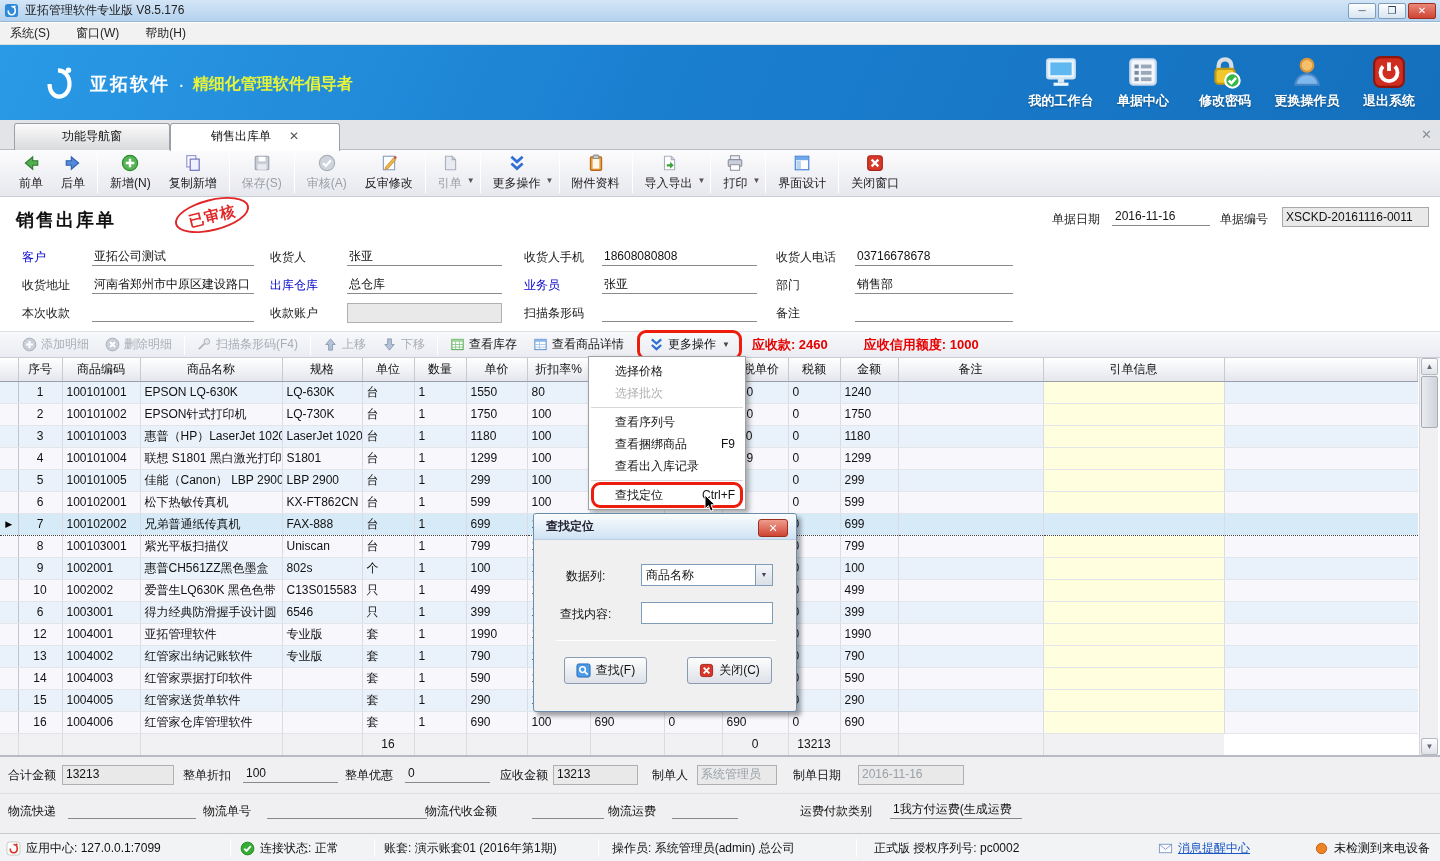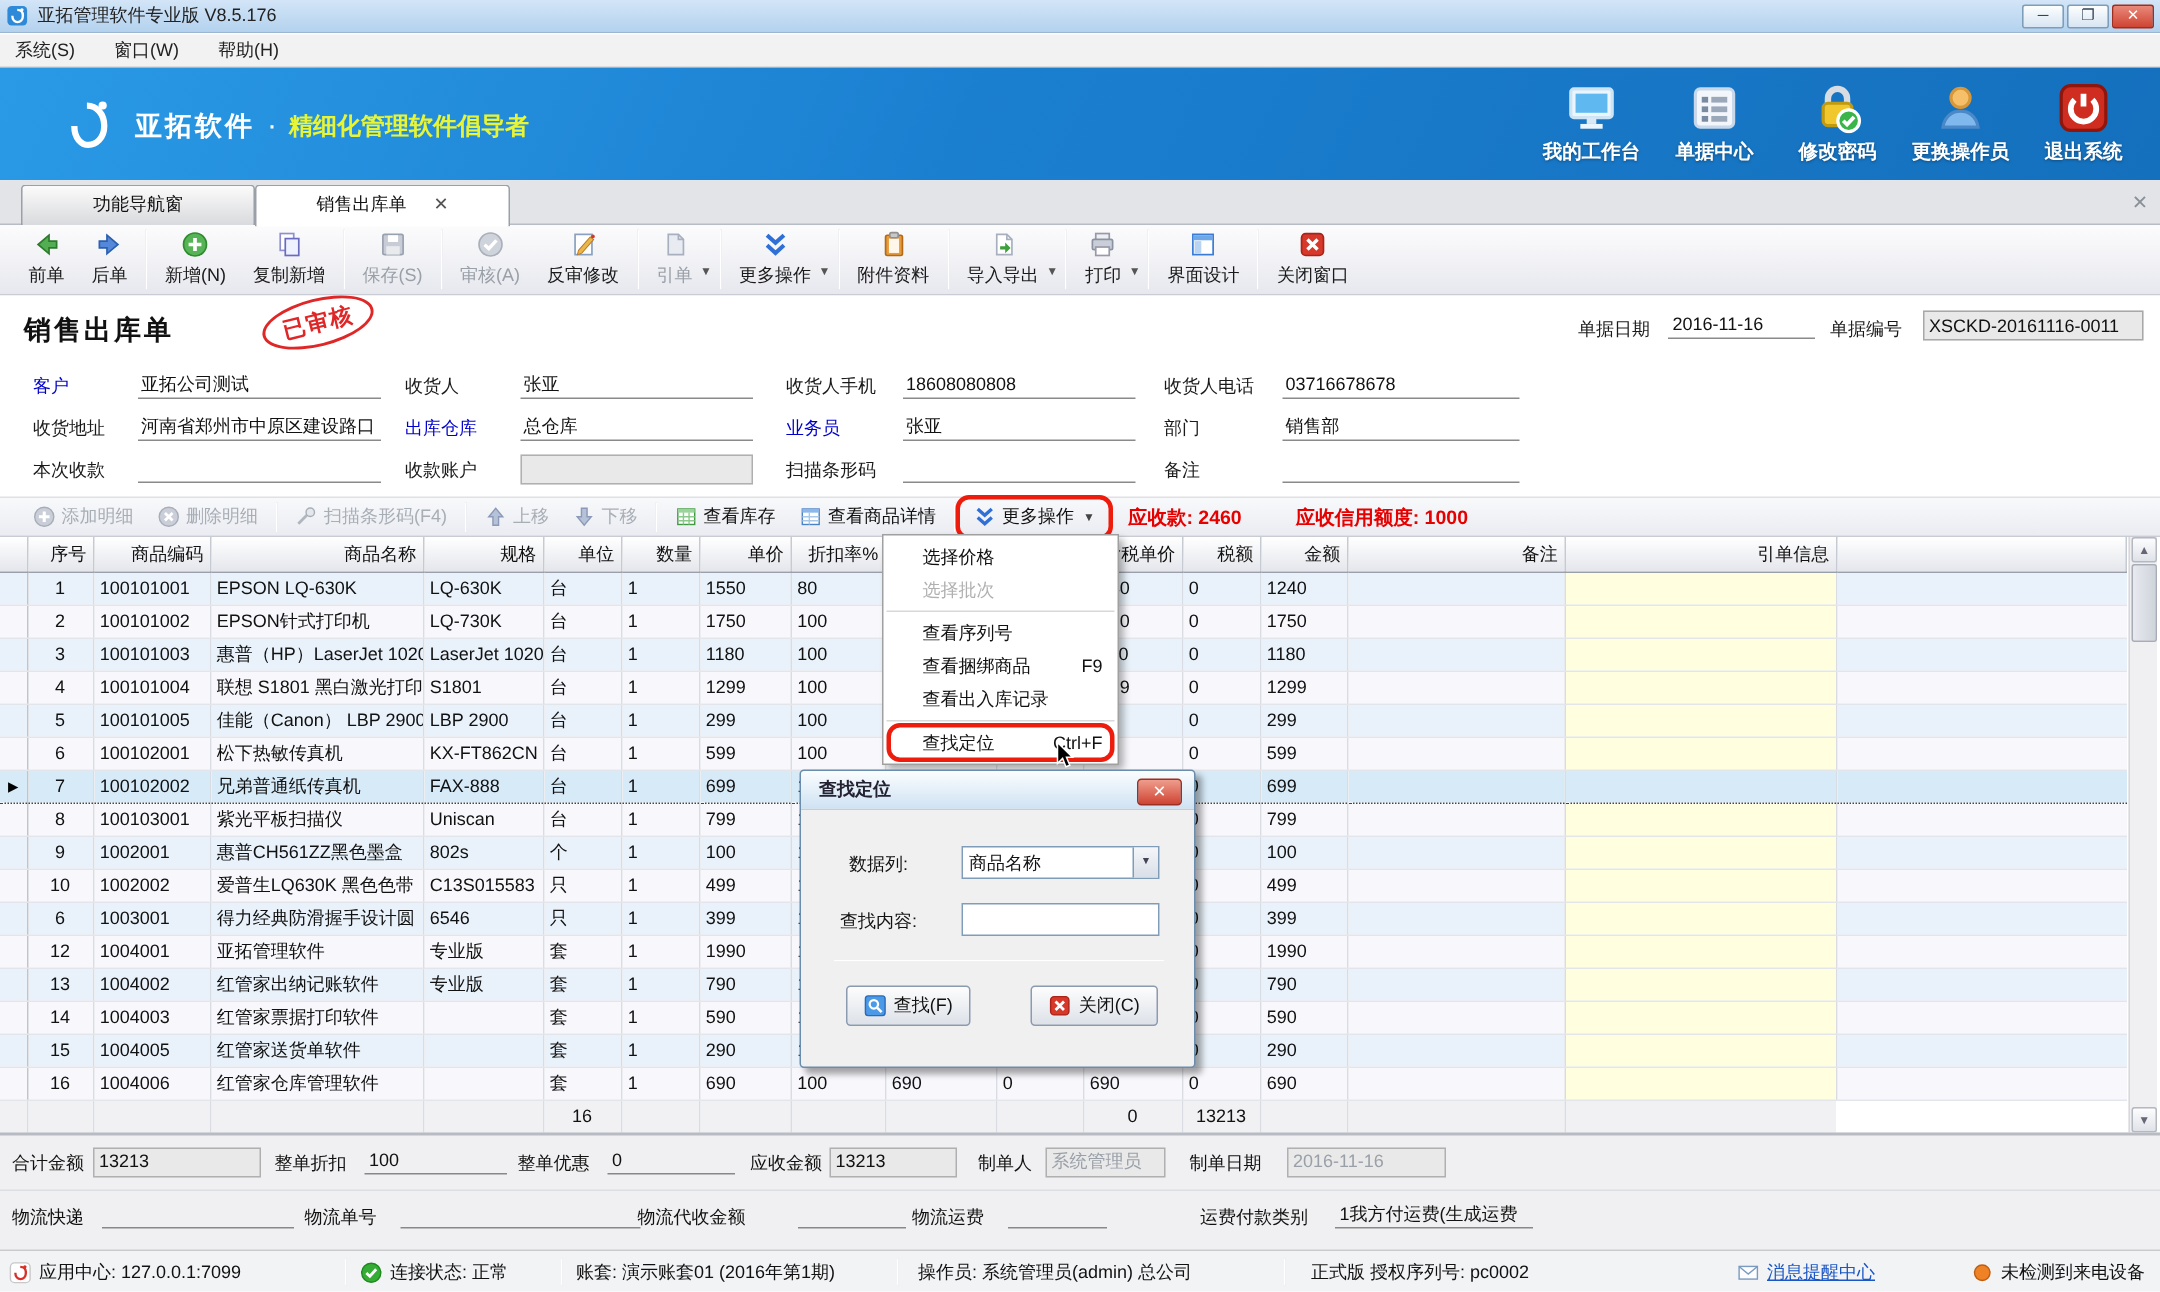--- a/index.html
+++ b/index.html
@@ -84,21 +84,21 @@
   .redbox { position:absolute; border:3px solid #ed1c0d; border-radius:9px; pointer-events:none; }
   #recv { margin-left:14px; color:#e60000; font-weight:bold; font-size:13px; }
   #credit { margin-left:36px; color:#e60000; font-weight:bold; font-size:13px; }
 
   
   #table-wrap { position:absolute; left:0; top:358px; width:1418px; height:397px; background:#fff; overflow:hidden; }
   table { border-collapse:collapse; table-layout:fixed; width:1418px; }
   td,th { height:22px; padding:0 4px; font-weight:normal; text-align:left; white-space:nowrap; overflow:hidden;
     border-right:1px solid #d9dde3; border-bottom:1px solid #e2e6eb; }
   th { height:23px; background:linear-gradient(#ffffff,#e4e6ec); border-right:1px solid #c6cad2;
-    border-bottom:1px solid #9aa0aa; text-align:right; }
+    border-bottom:1px solid #9aa0aa; text-align:center; }
   tr.odd td { background:#e9f2fa; }
   tr.even td { background:#f7f7fc; }
   td.ymark { background:#ffffdf !important; }
   tr.sel td { background:#d7eaf8 !important; border-top:1px dotted #444; border-bottom:1px dotted #444; }
   td.mk { background:#ececf0; border-right:1px solid #c0c4cc; text-align:center; padding:0; font-size:9px; color:#000; }
   td.c { text-align:center; }
   td.filler { border-right:none; }
   tr.sum td { background:#f1f1f4; border-top:1px solid #9aa0aa; border-bottom:1px solid #b8bcc2; text-align:center; }
 
   

